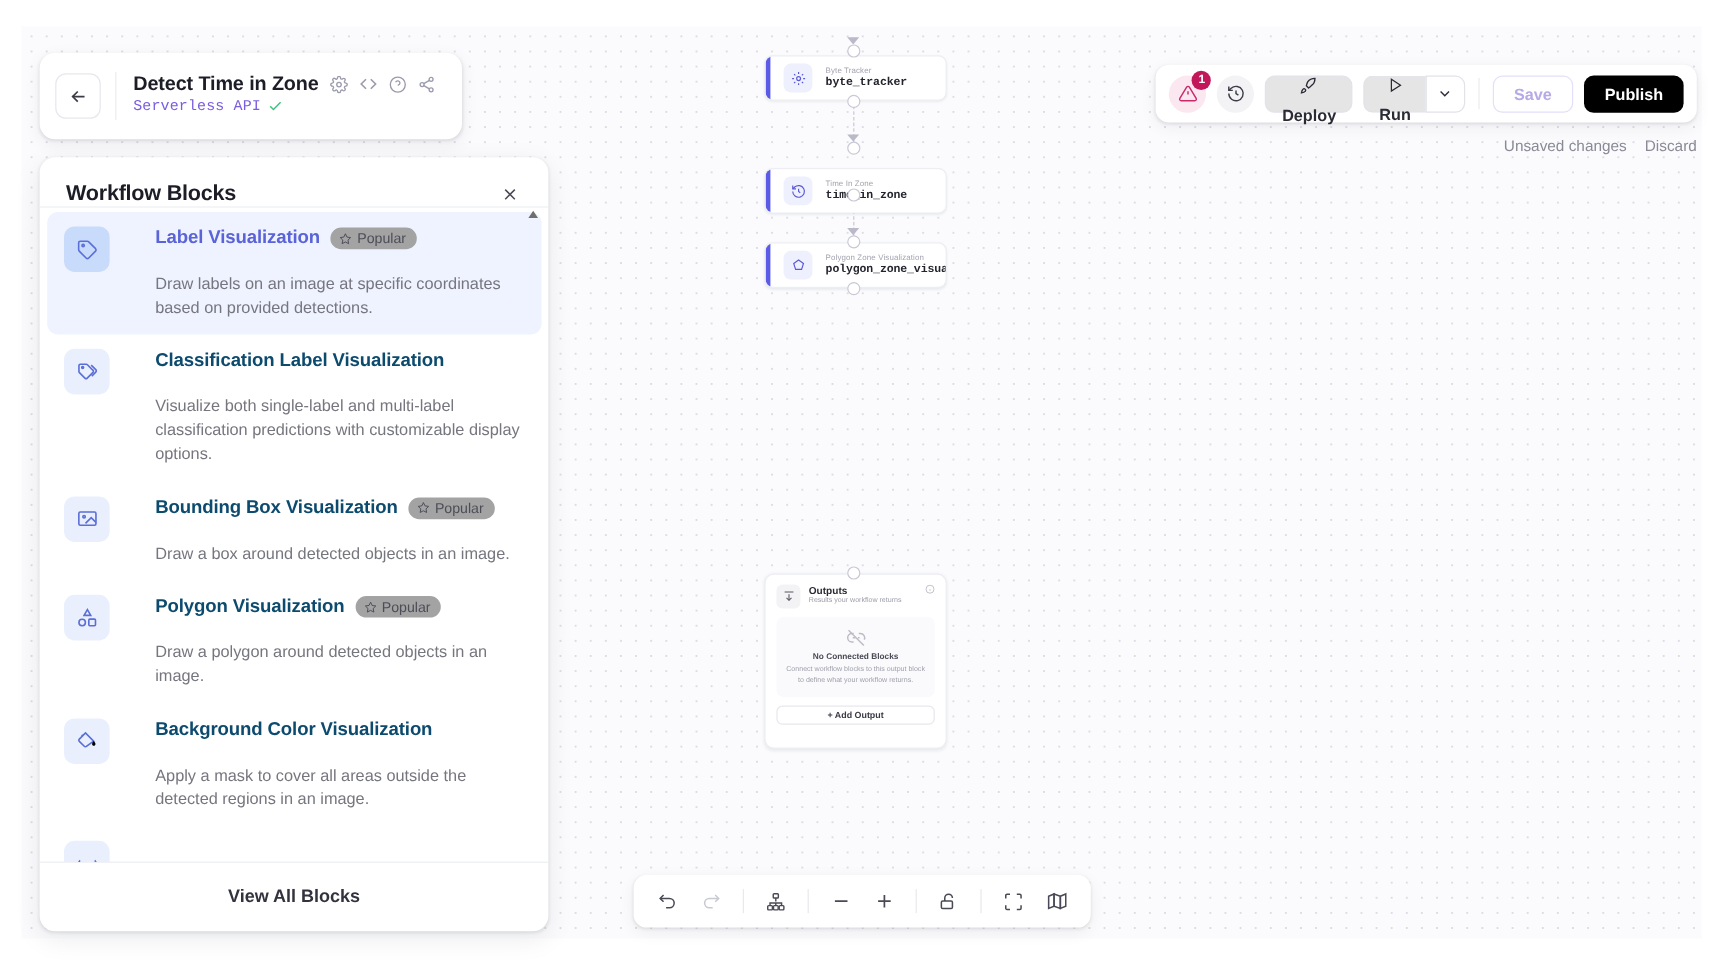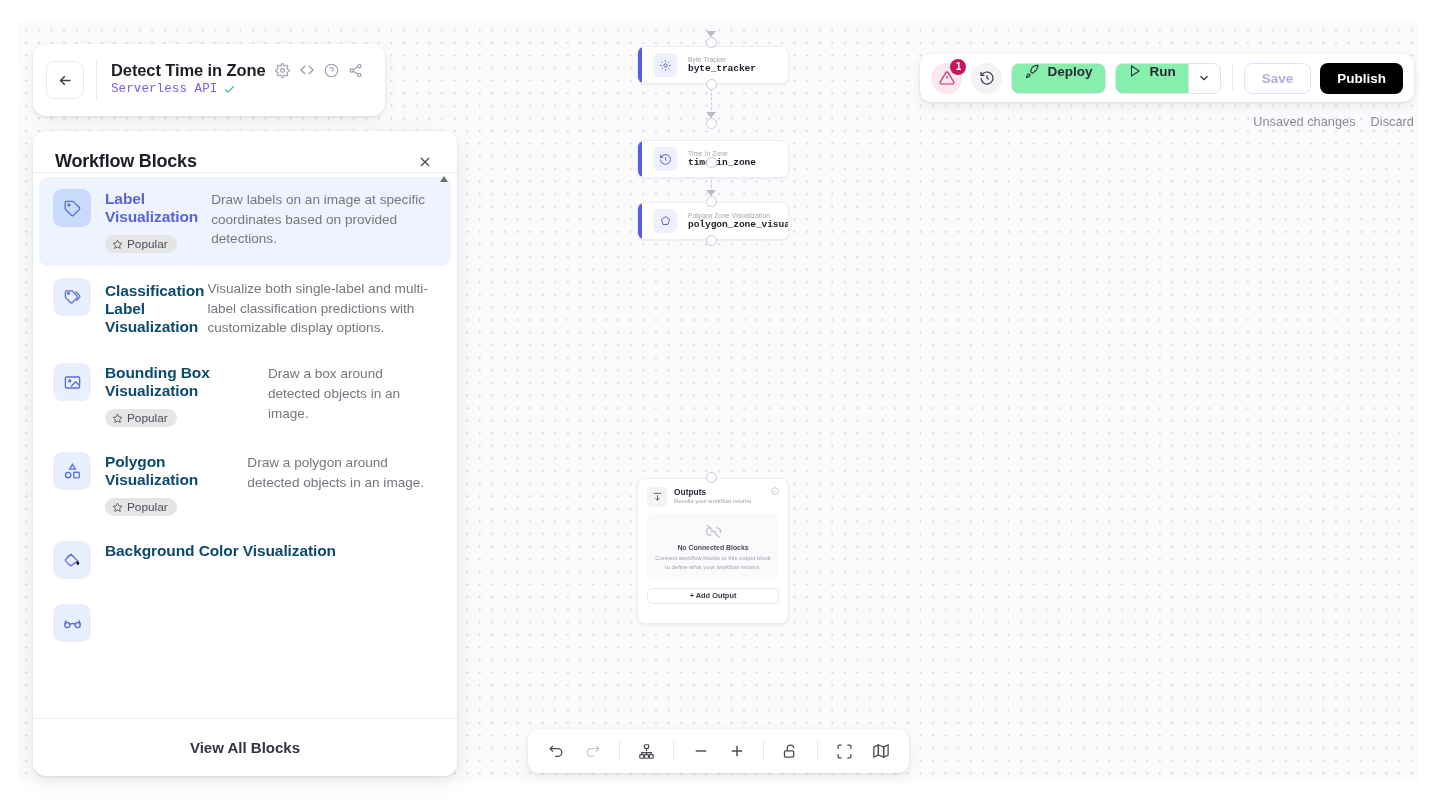--- a/index.html
+++ b/index.html
@@ -105,27 +105,27 @@
   }
   .result-item.selected { background: #eef3ff; }
   .ri-icon {
     width: 38px; height: 38px; flex: none;
     border-radius: 9px;
     background: #e9effd;
     display: flex; align-items: center; justify-content: center;
   }
   .result-item.selected .ri-icon { background: #c9dbfb; }
   .ri-icon svg { stroke: #5a6fd8; }
-  .ri-body { display: flex; flex-direction: row; gap: 3px; padding-top: 1px; }
+  .ri-body { display: flex; flex-direction: column; gap: 19px; padding-top: 1px; margin-left: 24px; }
   .ri-title-row { display: flex; align-items: center; gap: 9px; flex-wrap: wrap; }
   .ri-title { font-size: 15.5px; font-weight: bold; color: #0c4a6e; letter-spacing: -.1px; }
   .result-item.selected .ri-title { color: #5a63d8; }
   .ri-badge {
     display: inline-flex; align-items: center; gap: 4px;
-    background: #e5e5e5; color: #4d4d58;
+    background: #a3a3a3; color: #4d4d58;
     border-radius: 11px;
     padding: 2px 9px 2px 7px;
     font-size: 11.8px;
   }
   .ri-badge svg { stroke: #4d4d58; }
   .ri-desc { font-size: 13.6px; color: #76767f; line-height: 1.45; max-width: 320px; }
   #panel-foot {
     border-top: 1px solid #eceef2;
     height: 58px;
     display: flex; align-items: center; justify-content: center;
@@ -253,25 +253,25 @@
     background: #c2185b; color: #fff;
     font-size: 10px; font-weight: bold;
     display: flex; align-items: center; justify-content: center;
   }
   #hist-btn { background: #f3f3f5; }
   #hist-btn svg { stroke: #3d3d47; }
   .pill-btn {
     height: 31px;
     border: 1px solid #e2e2ea;
     border-radius: 8px;
-    background: #86efac;
-    display: flex; gap: 7px;
+    background: #e5e5e5;
+    display: flex; align-items: center; gap: 7px;
     padding: 0 13px;
     font-size: 13.5px; font-weight: bold; color: #2b2b35;
-    cursor: pointer; white-space: nowrap;
+    cursor: pointer; white-space: nowrap; flex-direction: column;
   }
   .pill-btn svg { stroke: #2b2b35; }
   #run-group { display: flex; align-items: stretch; }
   #run-btn { border-radius: 8px 0 0 8px; border-right: none; padding: 0 12px; }
   #run-caret {
     width: 33px; height: 31px;
     border: 1px solid #e2e2ea; border-radius: 0 8px 8px 0;
     background: #fff; display: flex; align-items: center; justify-content: center;
     cursor: pointer;
   }
@@ -567,20 +567,21 @@
           <svg width="19" height="19" viewBox="0 0 24 24" fill="none" stroke-width="1.7">
               <path d="M18.5 12.5L10 4 3.5 10.5a1.6 1.6 0 0 0 0 2.3l5.2 5.2a1.6 1.6 0 0 0 2.3 0z"></path>
               <path d="M7 7l-1-1"></path>
               <path d="M20.5 15.5c0 1-.8 1.9-1.8 1.9s-1.8-.9-1.8-1.9 1.8-3 1.8-3 1.8 2 1.8 3z" fill="currentColor" stroke="none"></path>
             </svg>
         </div>
         <div class="ri-body">
           <div class="ri-title-row">
             <span class="ri-title">Background Color Visualization</span>
           </div>
+          <div class="ri-desc">Apply a mask to cover all areas outside the detected regions in an image.</div>
         </div>
       </div>
 
       <div class="result-item">
         <div class="ri-icon">
           <svg width="19" height="19" viewBox="0 0 24 24" fill="none" stroke-width="1.7">
               <circle cx="5.5" cy="14" r="3.3"></circle>
               <circle cx="18.5" cy="14" r="3.3"></circle>
               <path d="M8.8 14c0-1.2 1.4-2 3.2-2s3.2.8 3.2 2"></path>
               <path d="M2.3 13c.3-2.3 1-4.2 2-5"></path>

